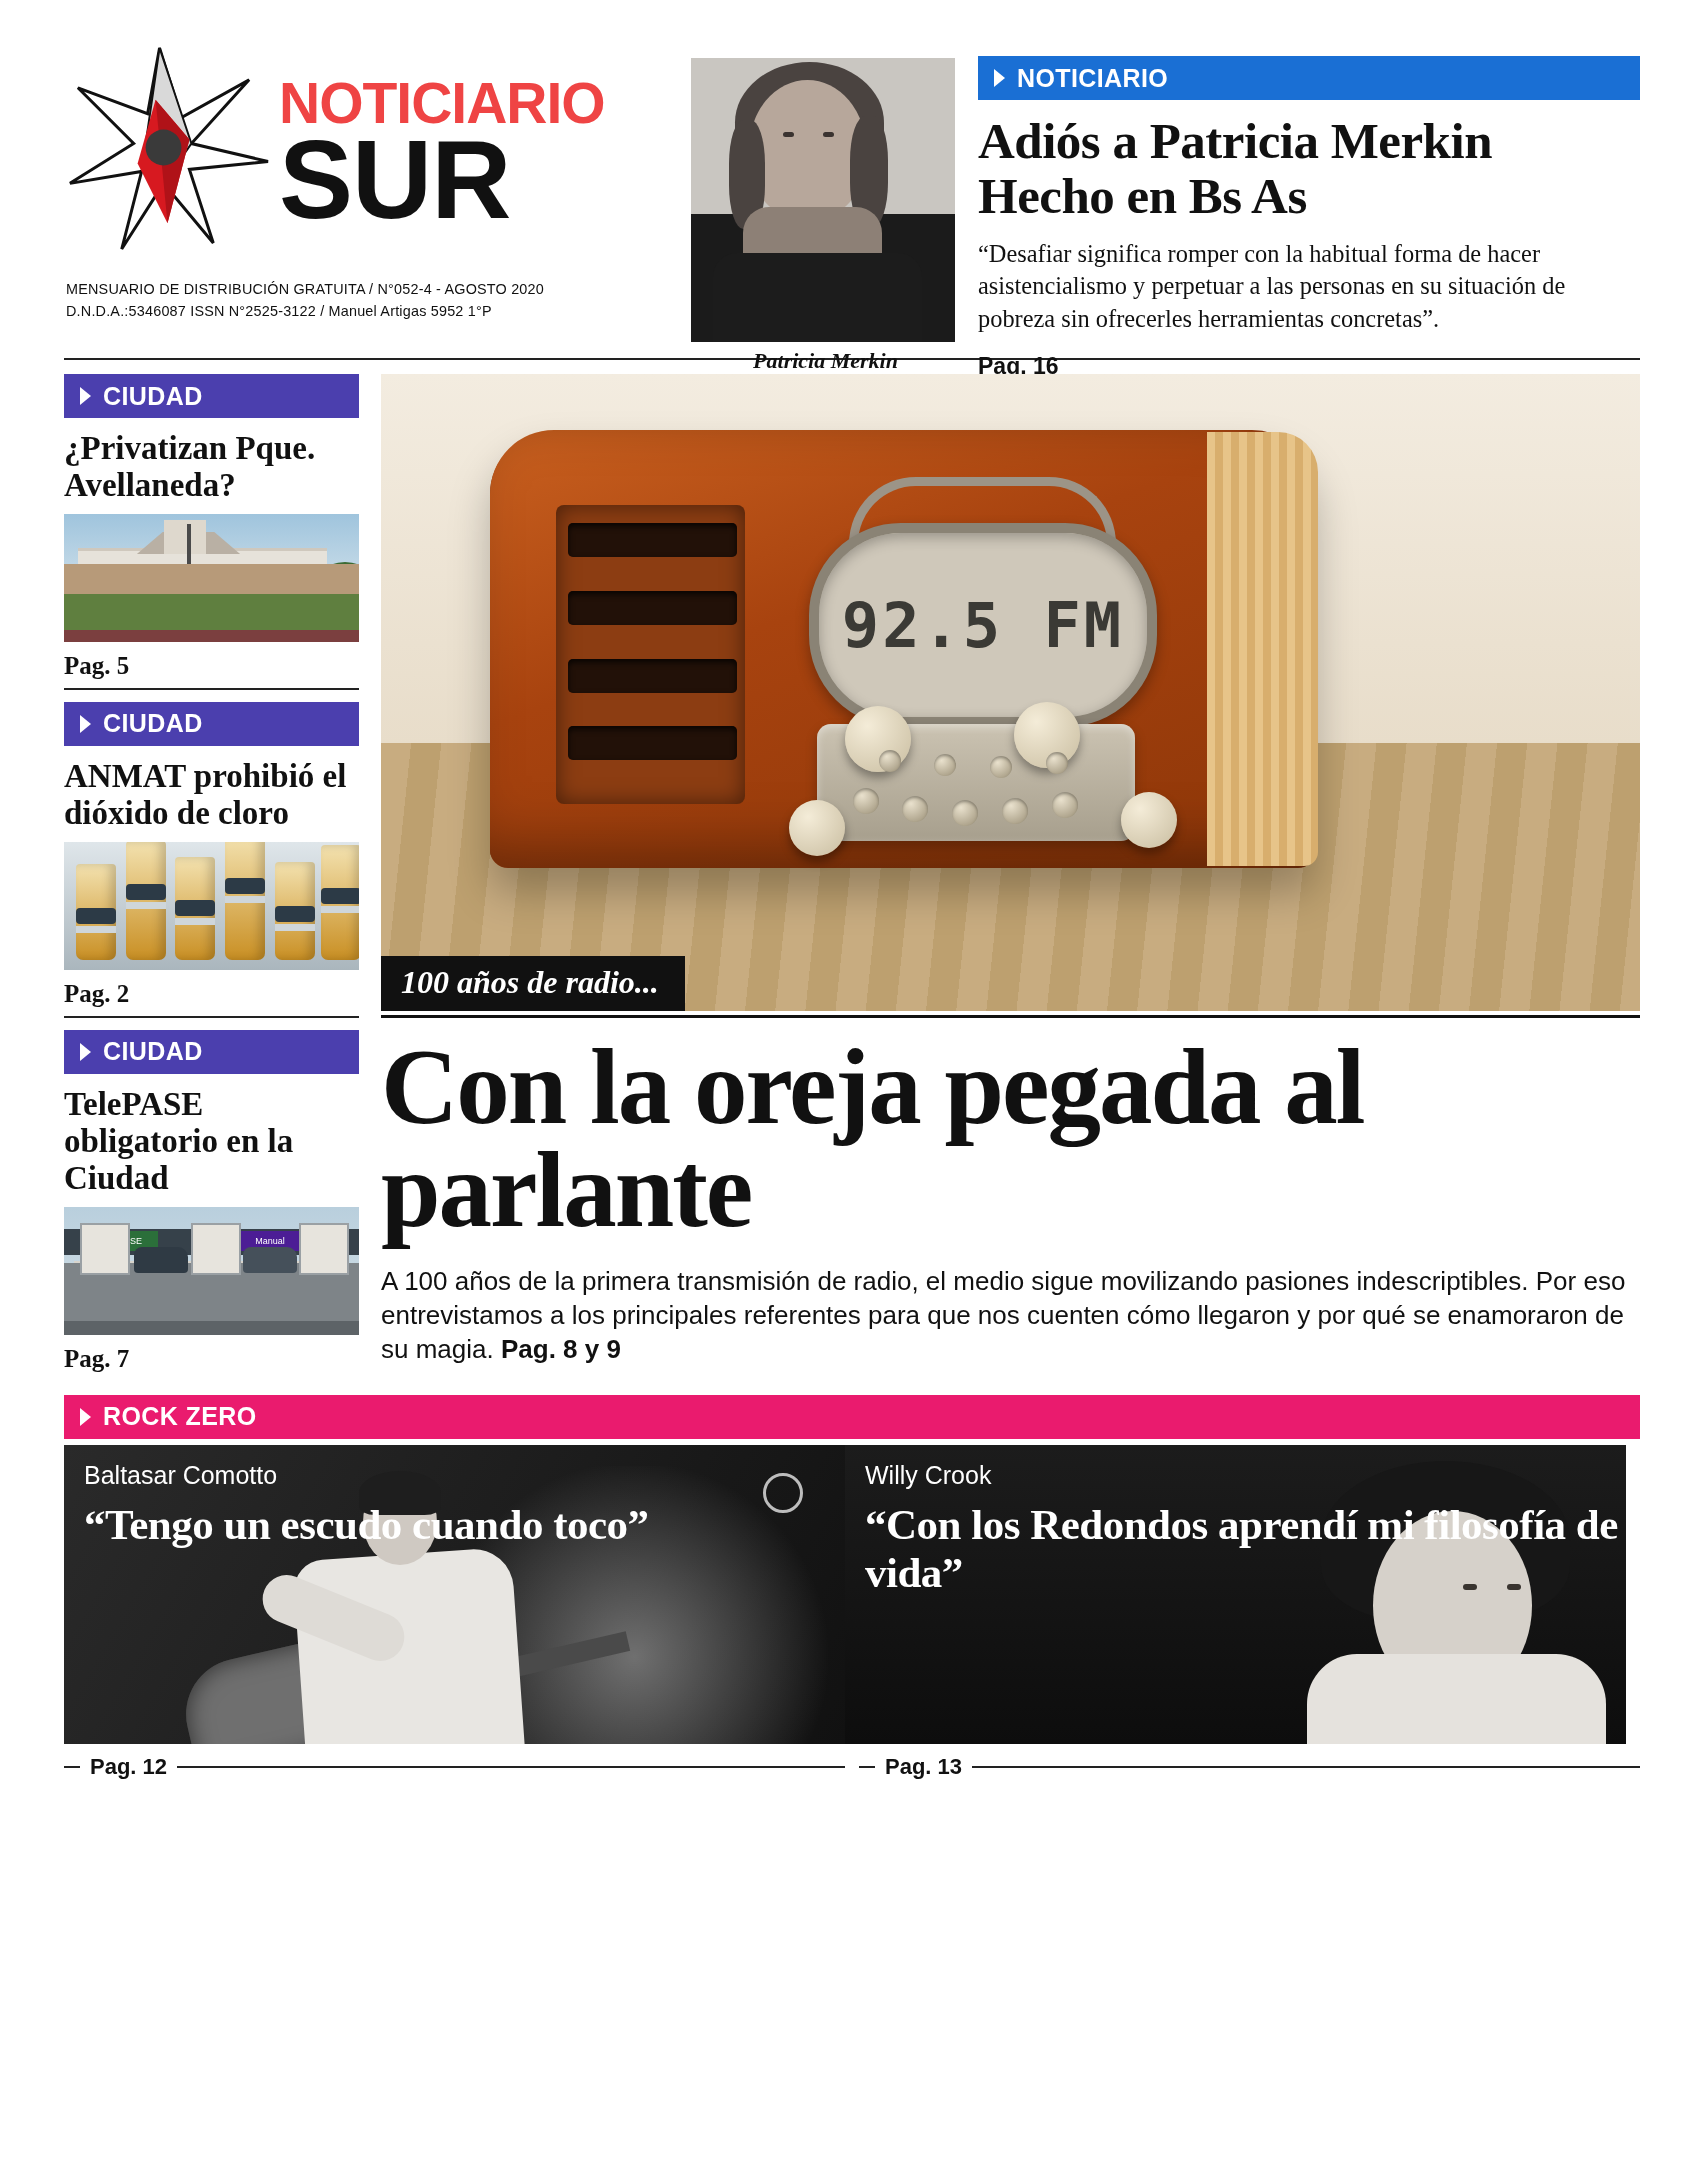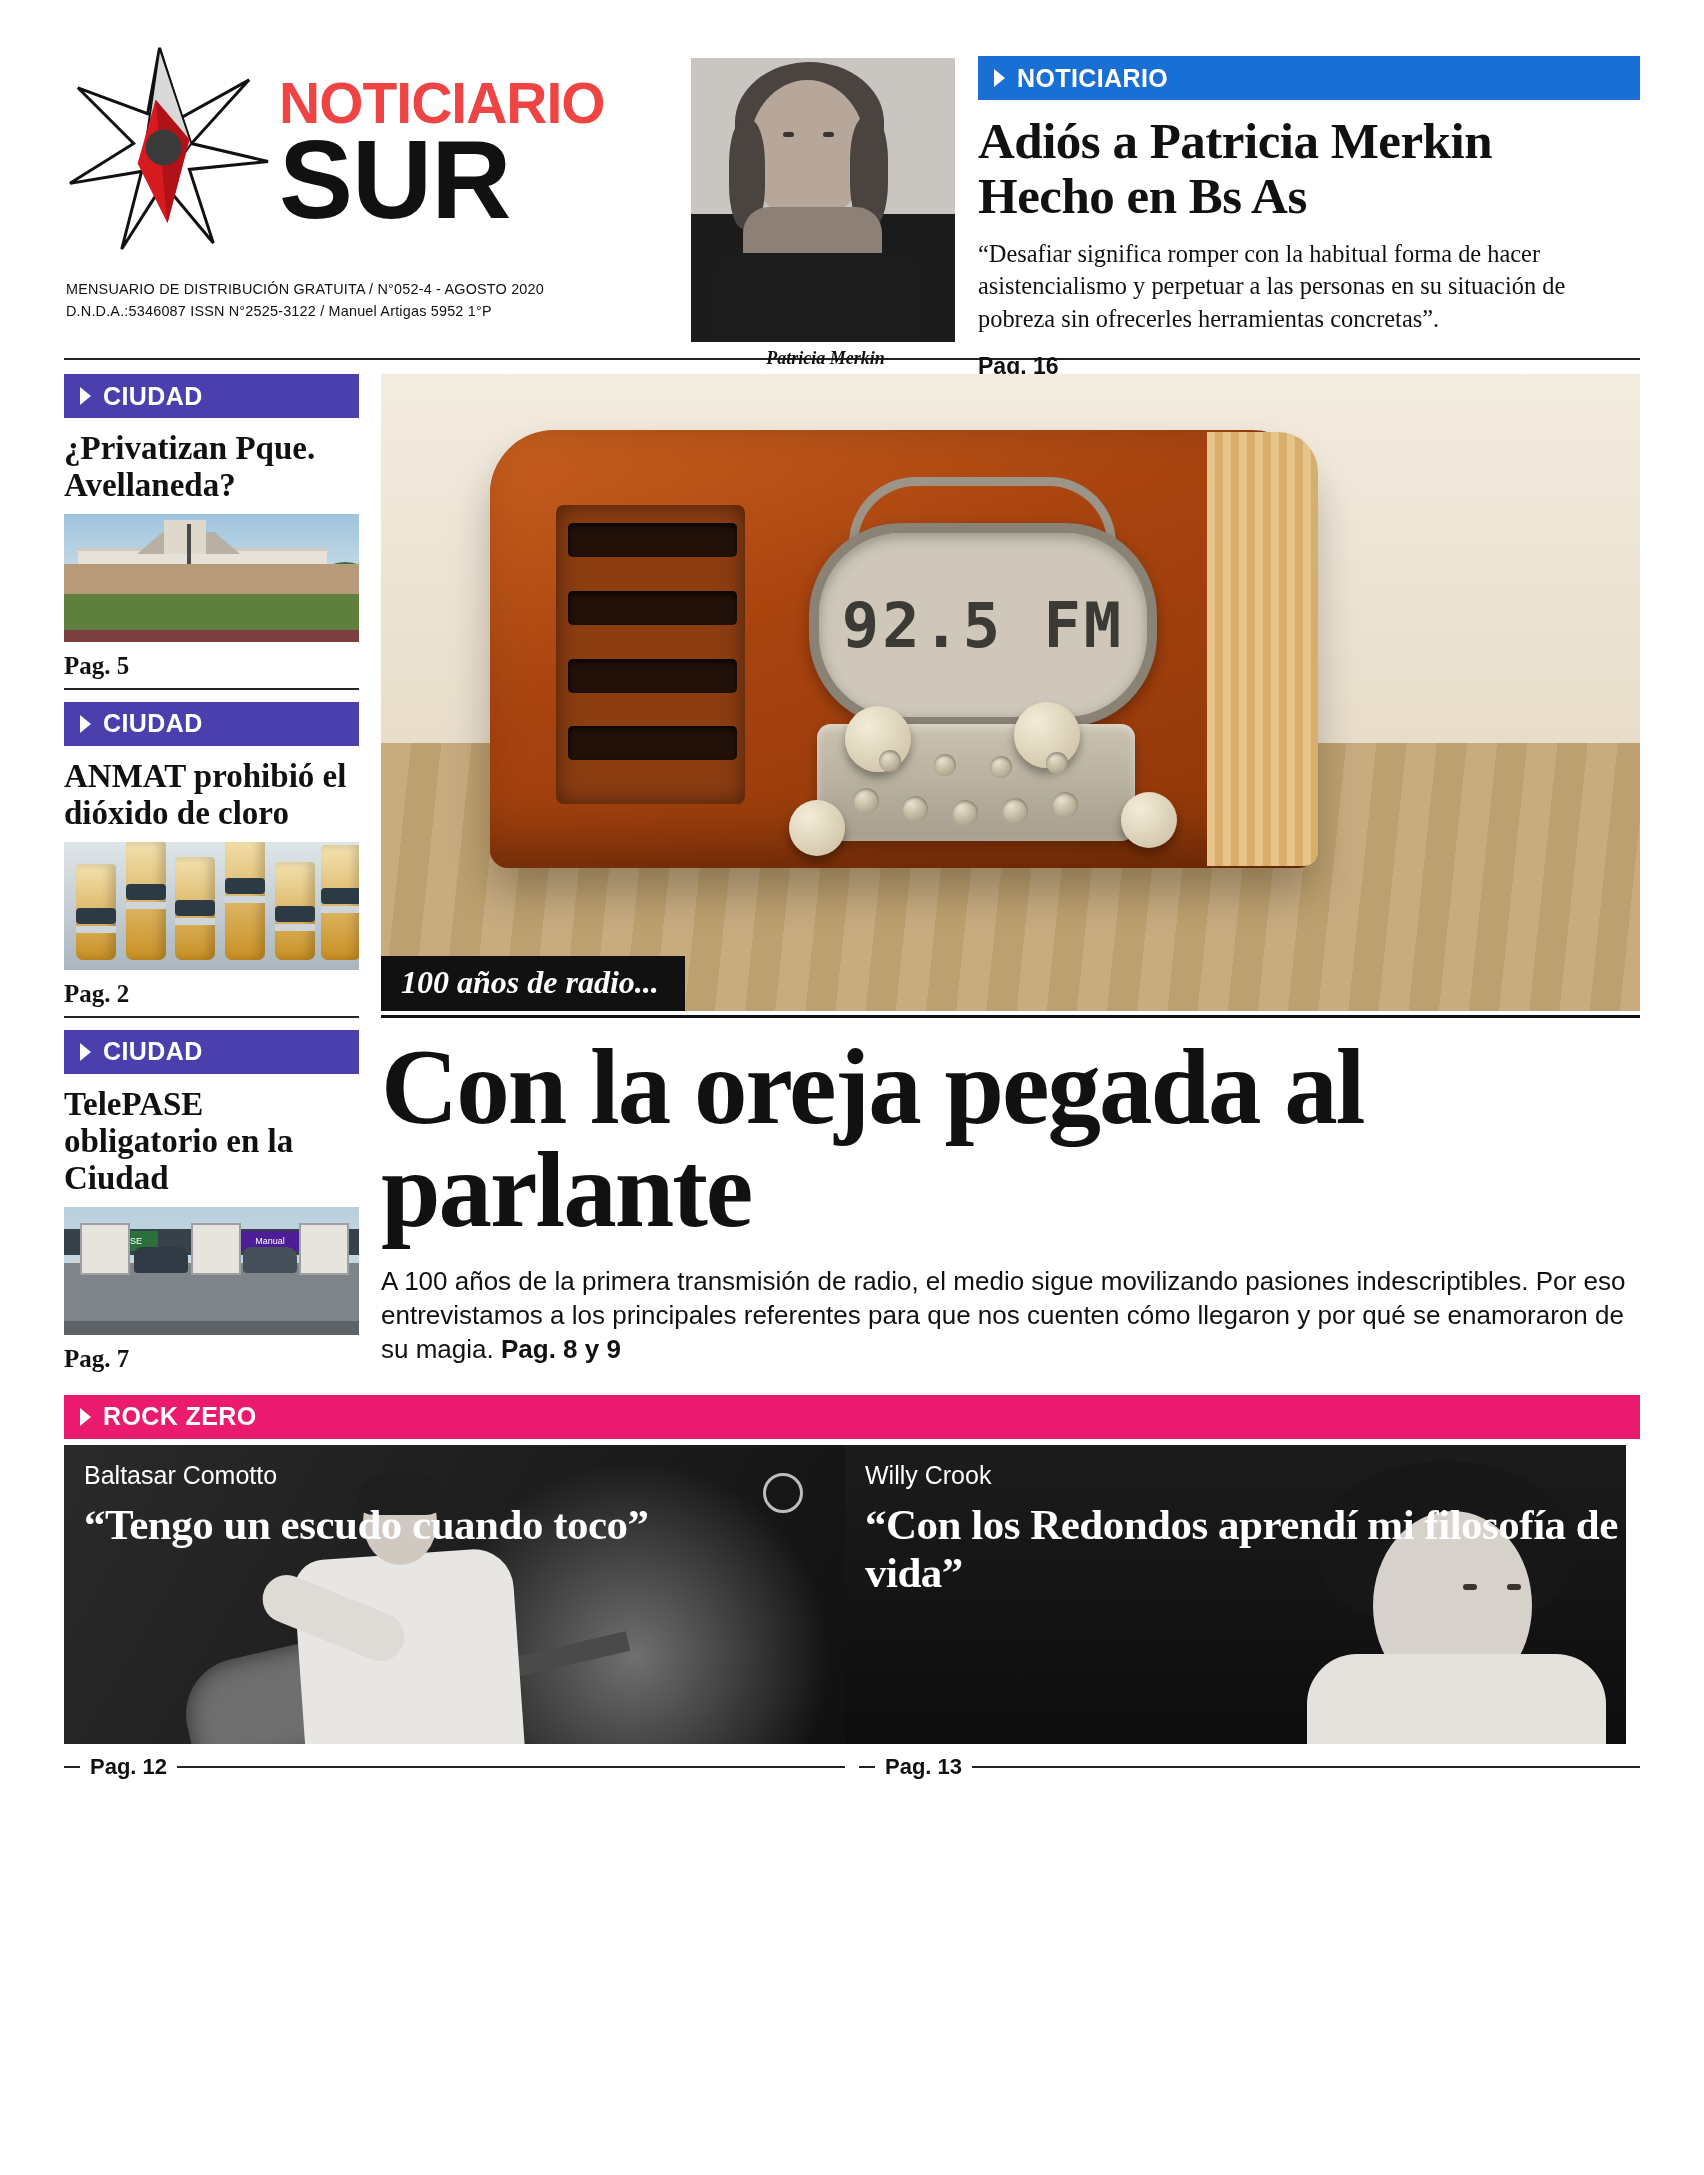--- a/index.html
+++ b/index.html
@@ -88,21 +88,21 @@
     width: 264px;
     height: 284px;
     position: relative;
     overflow: hidden;
     background: #d9d6d2;
   }
   .portrait-caption {
     font-family: "Liberation Serif", serif;
     font-style: italic;
     font-weight: bold;
-    font-size: 18px;
+    font-size: 22px;
     text-align: center;
     margin-top: 6px;
     color: #111;
   }
 
   
   .contratapa {
     flex: 1 1 auto;
     padding-top: 22px;
     padding-left: 18px;

